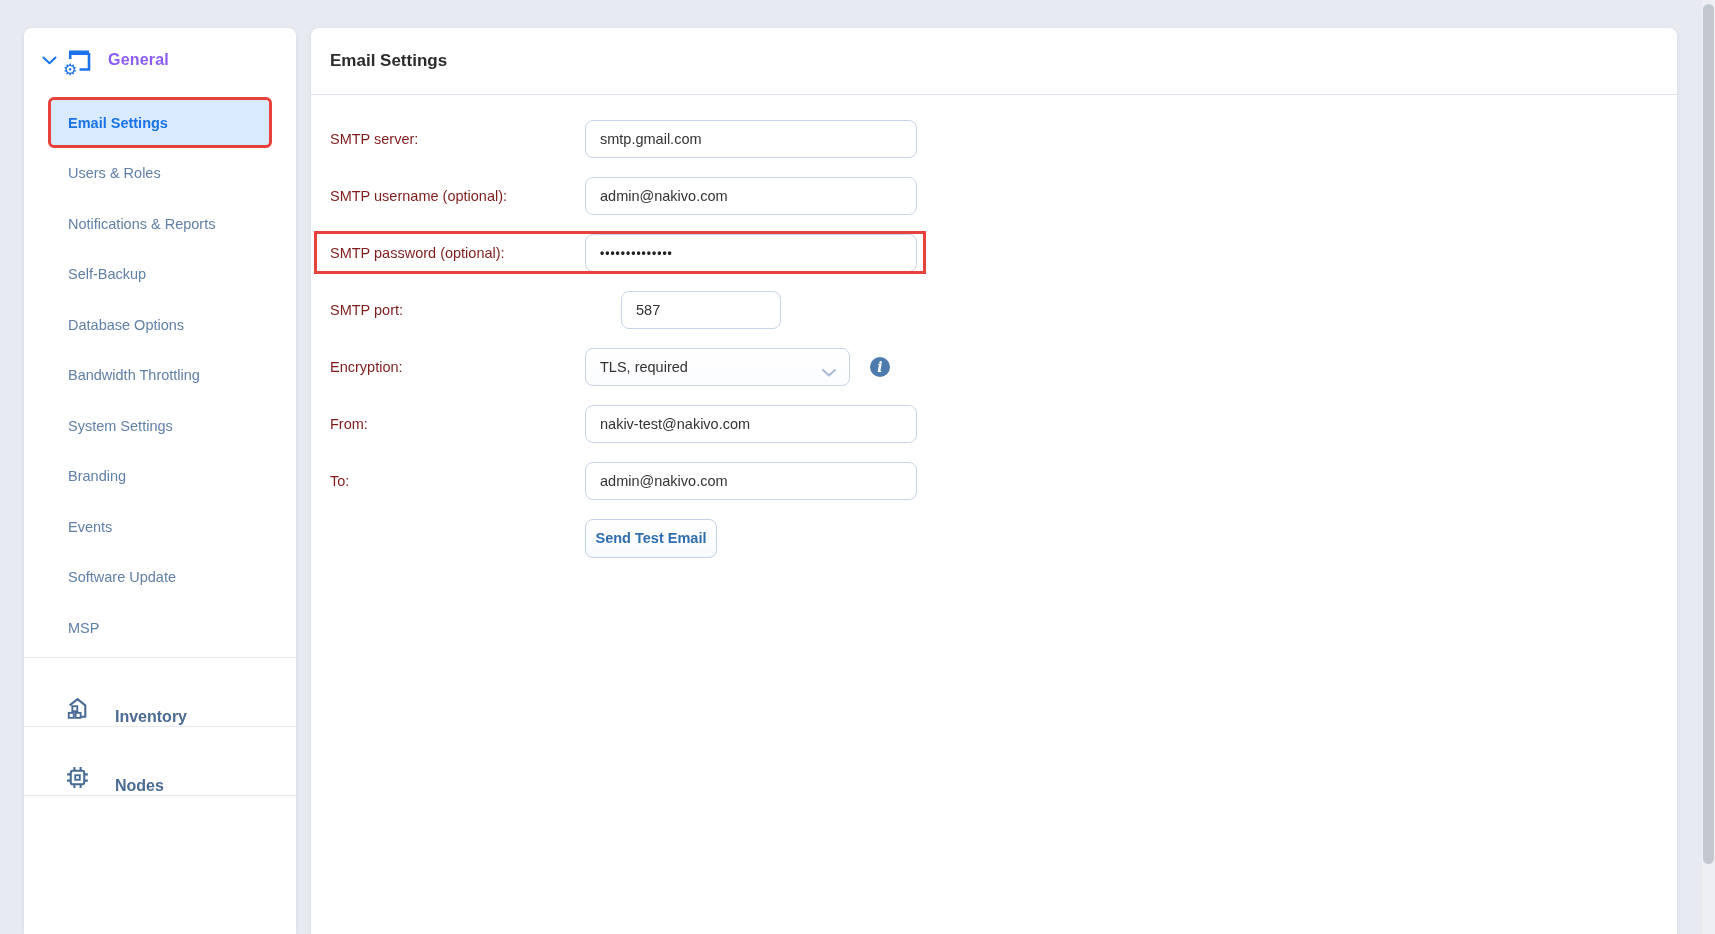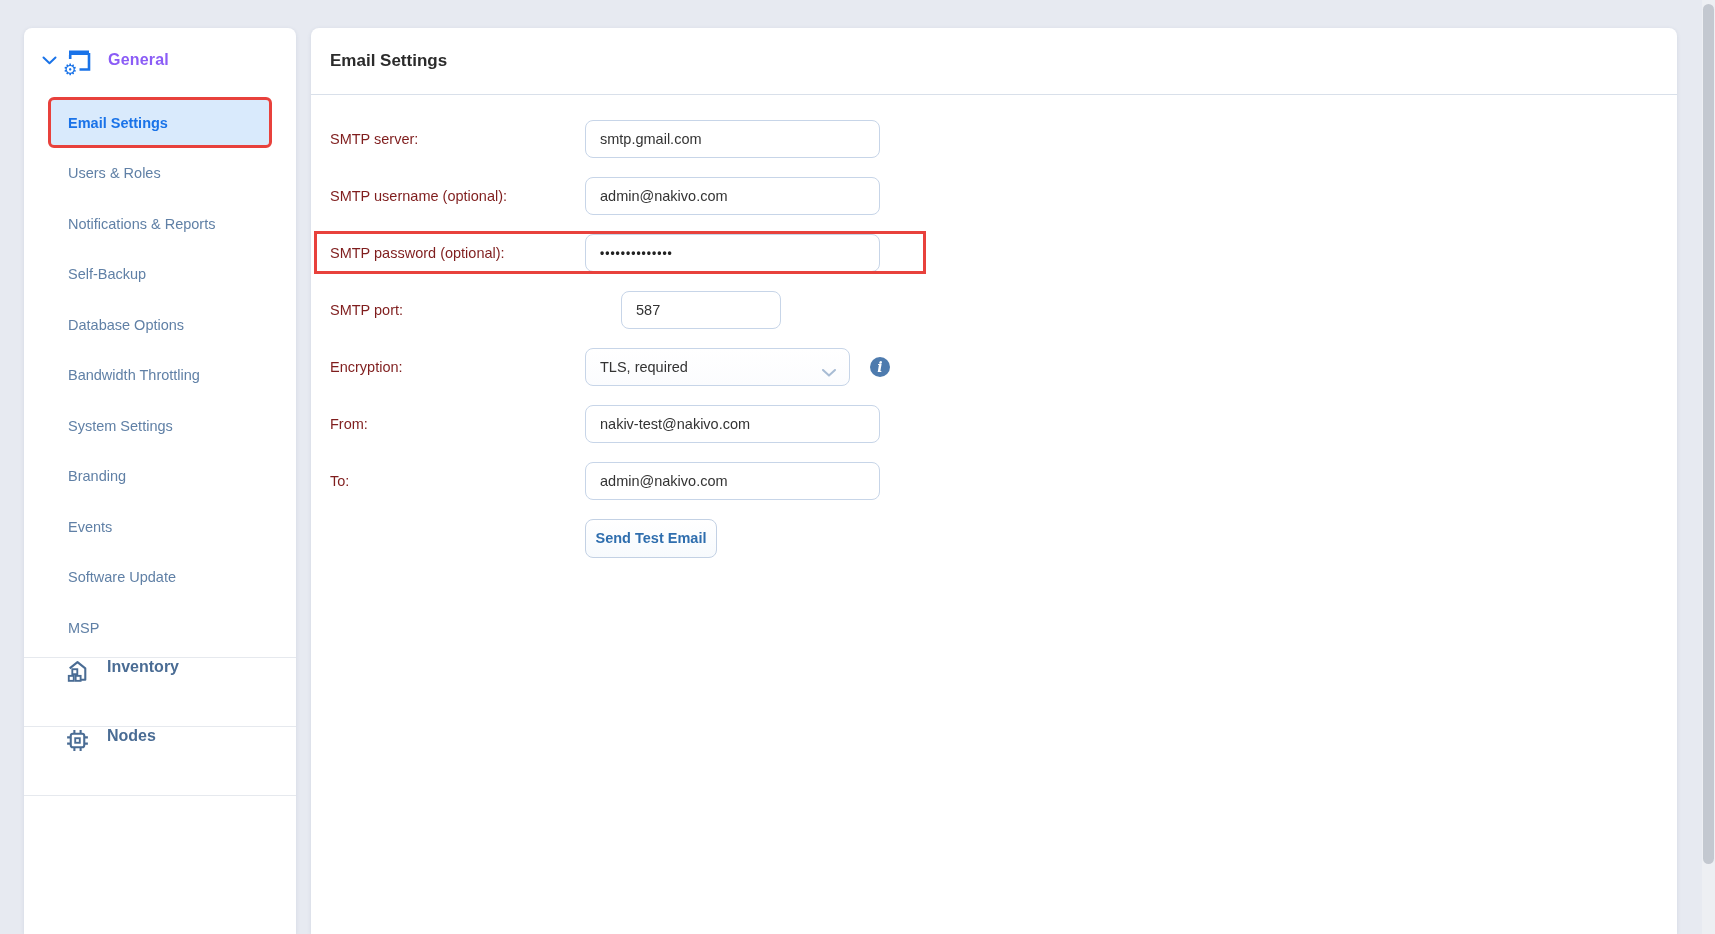--- a/index.html
+++ b/index.html
@@ -40,22 +40,22 @@
     display: flex; align-items: center;
     font-size: 14.5px; color: #6080a6; cursor: pointer;
     border-radius: 3px;
   }
   .item.selected {
     background: #d9eafc; color: #1a73e8; font-weight: bold;
     outline: 3px solid #e8413c;
   }
   .section-row {
     border-top: 1px solid #e6e9ee;
-    height: 69px; display: flex; align-items: flex-start;
-    padding-left: 40px; gap: 16px; cursor: pointer; margin-top: 7px;
+    height: 69px; display: flex; align-items: flex-end;
+    padding-left: 40px; gap: 24px; cursor: pointer; margin-top: 7px;
   }
   .section-row + .section-row { margin-top: 0; }
   .section-row .sec-label2 { font-size: 16px; font-weight: bold; color: #4a6c94; }
   .section-row.stub { height: 16px; cursor: default; }
 
   
   .card {
     position: absolute; left: 311px; top: 28px;
     width: 1366px; height: 906px;
     background: #ffffff;
@@ -64,21 +64,21 @@
   }
   .card-header {
     height: 67px; display: flex; align-items: center;
     padding-left: 19px; border-bottom: 1px solid #d9e0ea;
   }
   .card-title { font-size: 17px; font-weight: bold; color: #2b2b2b; }
   .form { padding: 25px 0 0 19px; }
   .row { display: flex; align-items: center; margin-bottom: 19px; height: 38px; position: relative; }
   .row .flabel { width: 255px; font-size: 14.5px; color: #7f1d1d; }
   .tinput {
-    width: 295px; height: 38px; border: 1px solid #c7d5e8; border-radius: 8px;
+    width: 332px; height: 38px; border: 1px solid #c7d5e8; border-radius: 8px;
     padding: 0 14px; font-size: 14.5px; color: #333333;
     font-family: "Liberation Sans", sans-serif;
     background: #ffffff; outline: none;
   }
   .tinput.small { width: 160px; margin-left: 36px; }
   .tinput.pwd { font-size: 12px; font-weight: bold; letter-spacing: 1px; color: #222; }
   .selectbox {
     width: 265px; height: 38px; border: 1px solid #c7d5e8; border-radius: 8px;
     padding: 0 34px 0 14px; font-size: 14.5px; color: #333333;
     background: linear-gradient(#ffffff, #fbfcfe);

